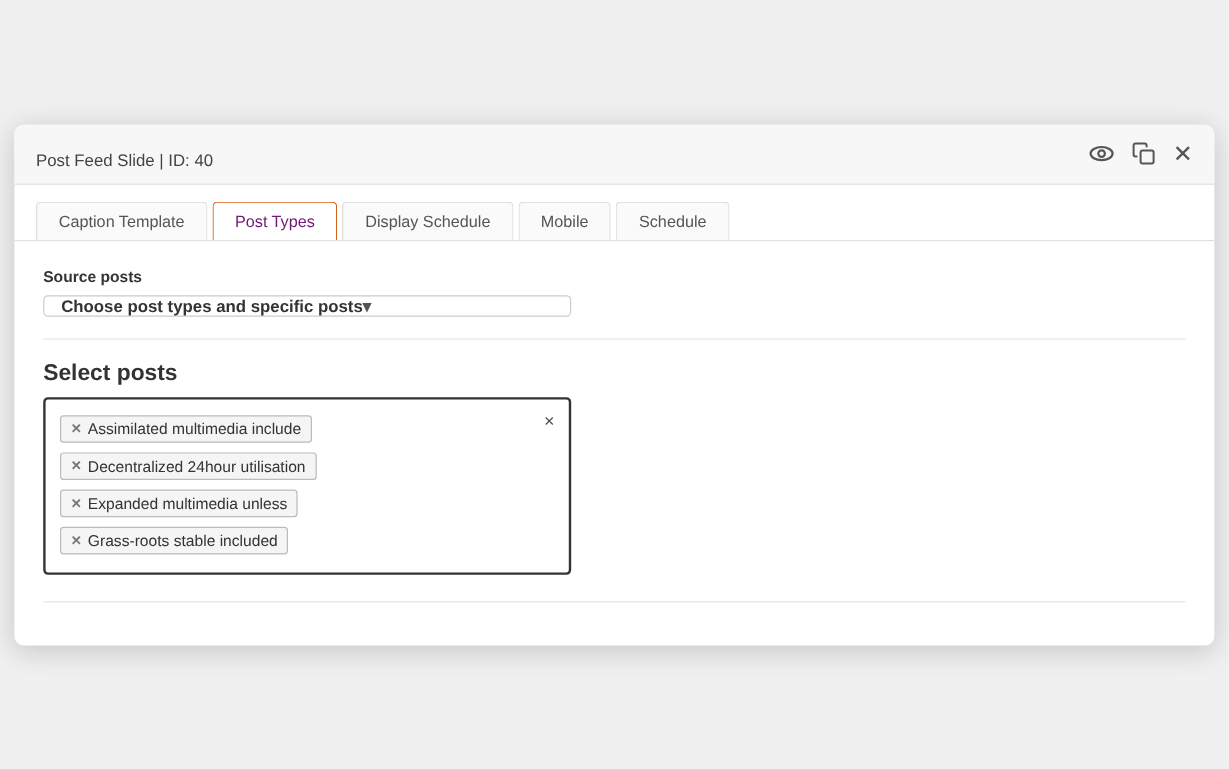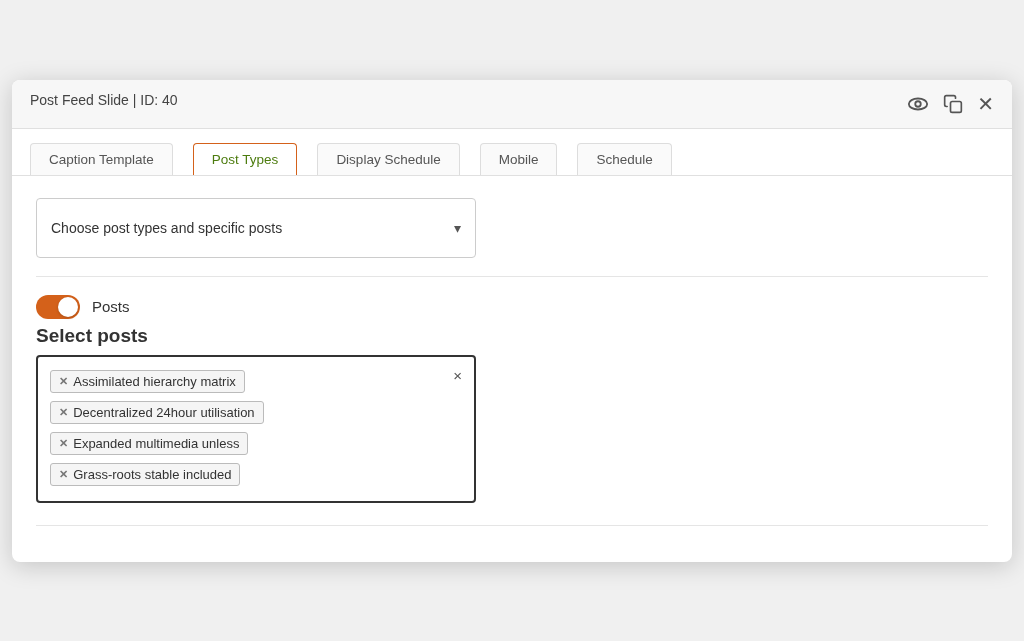--- a/index.html
+++ b/index.html
@@ -13,21 +13,21 @@
     }
     .modal {
       background: #fff;
       border-radius: 8px;
       width: 1000px;
       box-shadow: 0 4px 24px rgba(0,0,0,0.18);
       overflow: hidden;
     }
     .modal-header {
       display: flex;
-      align-items: flex-start;
+      align-items: flex-end;
       justify-content: space-between;
       padding: 12px 18px;
       background: #f7f7f7;
       border-bottom: 1px solid #e0e0e0;
     }
     .modal-title {
       font-size: 14px;
       color: #444;
       font-weight: 500;
     }
@@ -38,62 +38,62 @@
     }
     .modal-header-icons span {
       cursor: pointer;
       color: #555;
       font-size: 18px;
       display: flex;
       align-items: center;
     }
     .tabs {
       display: flex;
-      gap: 16px;
+      gap: 0;
       padding: 14px 18px 0 18px;
       border-bottom: 1px solid #e0e0e0;
     }
     .tab {
       padding: 8px 18px;
       font-size: 13.5px;
       border: 1px solid #ddd;
       border-bottom: none;
       border-radius: 4px 4px 0 0;
       cursor: pointer;
       background: #fafafa;
       color: #555;
       margin-right: 4px;
     }
     .tab.active {
-      color: #4d7c0f;
+      color: #701a75;
       border-color: #d4611a;
       background: #fff;
       font-weight: 500;
     }
     .modal-body {
       padding: 22px 24px 18px 24px;
     }
     .section-label {
       font-size: 13px;
       color: #333;
       font-weight: 600;
       margin-bottom: 8px;
     }
     .dropdown-select {
       display: flex;
       align-items: center;
-      justify-content: space-between;
       border: 1px solid #ccc;
       border-radius: 4px;
-      padding: 21px 14px;
+      padding: 0 14px;
       width: 440px;
       cursor: pointer;
       background: #fff;
       font-size: 14px;
       color: #333;
+      font-weight: bold;
     }
     .dropdown-chevron {
       font-size: 14px;
       color: #555;
     }
     .hint-text {
       font-size: 12.5px;
       color: #888;
       font-style: italic;
       margin-top: 8px;
@@ -217,42 +217,36 @@
   <div class="tabs">
     <div class="tab">Caption Template</div>
     <div class="tab active">Post Types</div>
     <div class="tab">Display Schedule</div>
     <div class="tab">Mobile</div>
     <div class="tab">Schedule</div>
   </div>
 
   <div class="modal-body">
 
+    <div class="section-label">Source posts</div>
     <div class="dropdown-select">
       <span>Choose post types and specific posts</span>
       <span class="dropdown-chevron">▾</span>
     </div>
 
     <hr class="divider">
 
-    <div class="toggle-row">
-      <div class="toggle">
-        <div class="toggle-track"></div>
-        <div class="toggle-thumb"></div>
-      </div>
-      <span class="toggle-label">Posts</span>
-    </div>
 
     <div class="select-posts-label">Select posts</div>
     <div class="tags-input-box">
       <span class="tags-clear-all">×</span>
       <div class="tags-row">
         <span class="tag-item">
           <span class="tag-remove">✕</span>
-          <span>Assimilated hierarchy matrix</span>
+          <span>Assimilated multimedia include</span>
         </span>
       </div>
       <div class="tags-row">
         <span class="tag-item">
           <span class="tag-remove">✕</span>
           <span>Decentralized 24hour utilisation</span>
         </span>
       </div>
       <div class="tags-row">
         <span class="tag-item">

